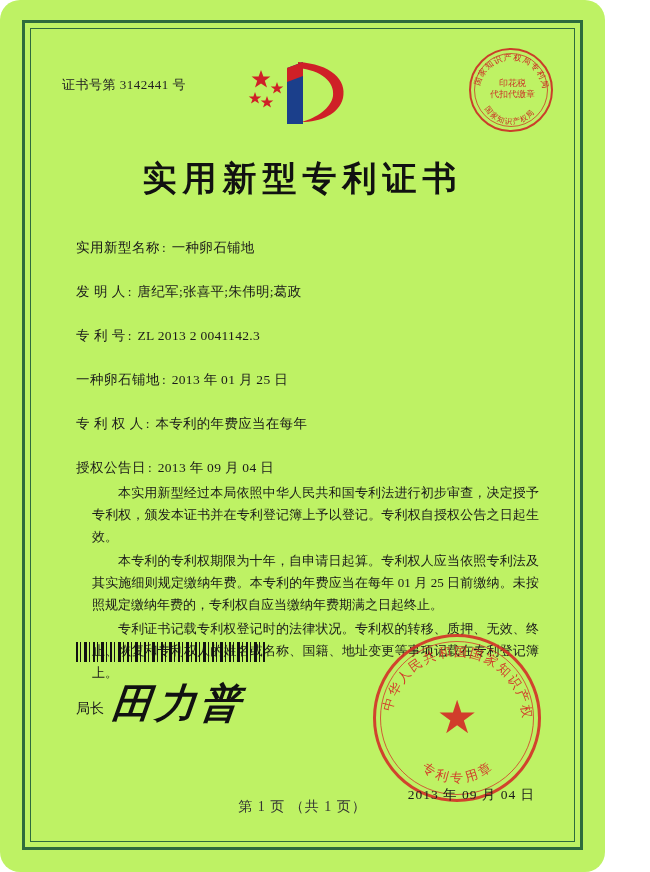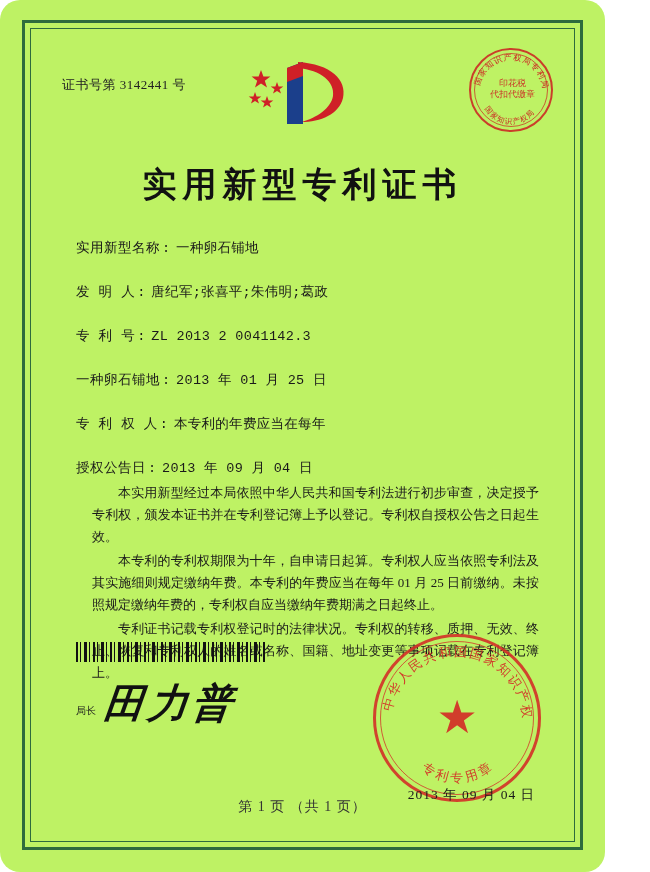--- a/index.html
+++ b/index.html
@@ -117,35 +117,34 @@
     line-height: 11px;
     color: #cc1f20;
     font-family: "Liberation Serif", serif;
     opacity: 0.9;
   }
 
   .title {
     position: absolute;
     left: 0;
     right: 0;
-    top: 118px;
+    top: 112px;
     text-align: center;
     font-size: 34px;
     font-weight: bold;
     letter-spacing: 6px;
     color: #111;
     font-family: "Liberation Serif", serif;
   }
 
   .fields {
     position: absolute;
     left: 30px;
     right: 16px;
     top: 195px;
-    font-family: Liberation Mono, monospace;
   }
   .field-row {
     display: flex;
     align-items: baseline;
     margin-bottom: 26px;
     font-size: 13.5px;
     color: #1a1a1a;
   }
   .field-label {
     white-space: nowrap;
@@ -190,21 +189,21 @@
 
   
   .sign-area {
     position: absolute;
     left: 30px;
     top: 640px;
     display: flex;
     align-items: flex-end;
   }
   .sign-label {
-    font-size: 10px;
+    font-size: 14px;
     margin-right: 8px;
     padding-bottom: 6px;
   }
   .signature {
     font-family: "Liberation Serif", serif;
     font-size: 40px;
     font-style: italic;
     font-weight: bold;
     color: #111;
     letter-spacing: 4px;

